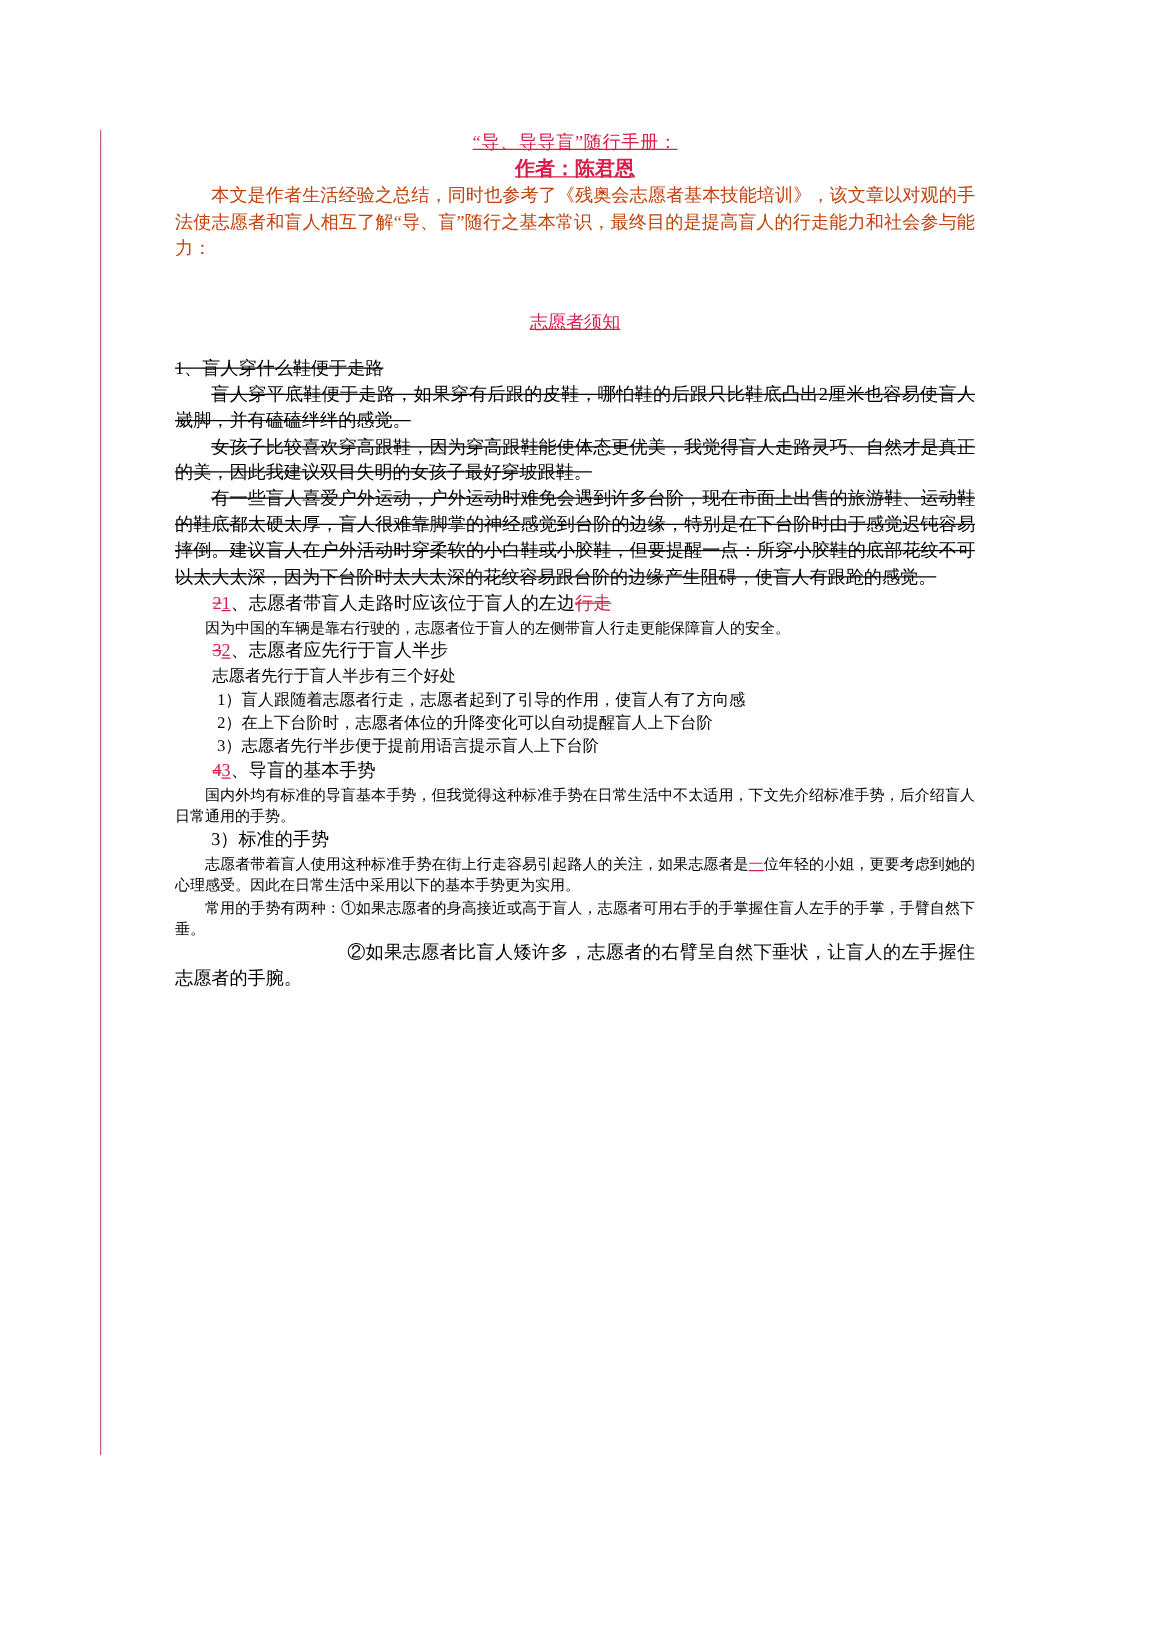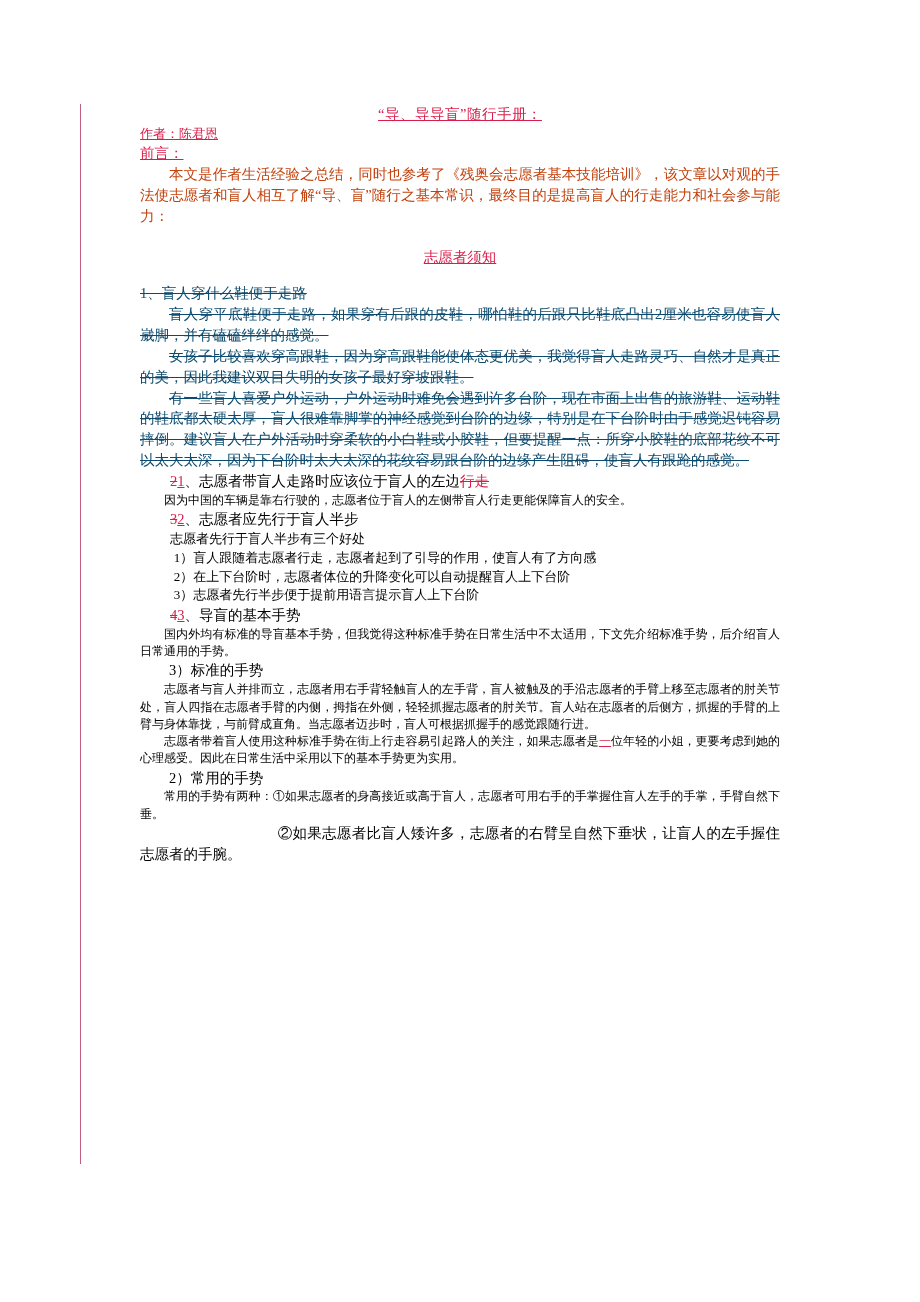--- a/index.html
+++ b/index.html
@@ -44,44 +44,46 @@
     text-align: justify;
   }
   .title {
     text-align: center;
     color: #d81e4a;
     text-decoration: underline;
     font-size: 14.5px;
     letter-spacing: 0.5px;
   }
   .author {
+    text-align: center;
     color: #d81e4a;
     text-decoration: underline;
-    font-size: 13px;
+    font-size: 16px;
+    font-weight: bold;
   }
   .preface-label {
     color: #d81e4a;
     text-decoration: underline;
     font-size: 14.5px;
   }
   .preface-body {
     color: #c2410c;
     font-size: 14.5px;
     line-height: 1.45;
     text-indent: 2em;
   }
   .notice {
     text-align: center;
     color: #d81e4a;
     text-decoration: underline;
     font-size: 14.5px;
-    margin-top: 20px;
+    margin-top: 38px;
   }
   .struck {
-    color: #0c4a6e;
+    color: #000000;
     text-decoration: line-through;
     font-size: 14.5px;
     line-height: 1.44;
   }
   .struck.indent { text-indent: 2em; }
   .heading {
     font-size: 14.5px;
     line-height: 1.44;
     margin-left: 30px;
   }
@@ -124,21 +126,20 @@
 <body>
 
 <div class="page">
   <div class="change-bar"></div>
 
   <div class="content">
 
     <p class="title">“导、导导盲”随行手册：</p>
     <p class="author">作者：陈君恩</p>
 
-    <p class="preface-label">前言：</p>
     <p class="preface-body">本文是作者生活经验之总结，同时也参考了《残奥会志愿者基本技能培训》，该文章以对观的手法使志愿者和盲人相互了解“导、盲”随行之基本常识，最终目的是提高盲人的行走能力和社会参与能力：</p>
 
     <p class="notice">志愿者须知</p>
 
     <div class="gap-md"></div>
 
     <p class="struck">1、盲人穿什么鞋便于走路</p>
     <p class="struck indent">盲人穿平底鞋便于走路，如果穿有后跟的皮鞋，哪怕鞋的后跟只比鞋底凸出2厘米也容易使盲人崴脚，并有磕磕绊绊的感觉。</p>
     <p class="struck indent">女孩子比较喜欢穿高跟鞋，因为穿高跟鞋能使体态更优美，我觉得盲人走路灵巧、自然才是真正的美，因此我建议双目失明的女孩子最好穿坡跟鞋。</p>
     <p class="struck indent">有一些盲人喜爱户外运动，户外运动时难免会遇到许多台阶，现在市面上出售的旅游鞋、运动鞋的鞋底都太硬太厚，盲人很难靠脚掌的神经感觉到台阶的边缘，特别是在下台阶时由于感觉迟钝容易摔倒。建议盲人在户外活动时穿柔软的小白鞋或小胶鞋，但要提醒一点：所穿小胶鞋的底部花纹不可以太大太深，因为下台阶时太大太深的花纹容易跟台阶的边缘产生阻碍，使盲人有跟跄的感觉。</p>
@@ -149,21 +150,19 @@
     <p class="heading"><span class="del">3</span><span class="ins">2</span><span>、志愿者应先行于盲人半步</span></p>
     <p class="body-par2">志愿者先行于盲人半步有三个好处</p>
     <p class="sub">1）盲人跟随着志愿者行走，志愿者起到了引导的作用，使盲人有了方向感</p>
     <p class="sub">2）在上下台阶时，志愿者体位的升降变化可以自动提醒盲人上下台阶</p>
     <p class="sub">3）志愿者先行半步便于提前用语言提示盲人上下台阶</p>
 
     <p class="heading"><span class="del">4</span><span class="ins">3</span><span>、导盲的基本手势</span></p>
     <p class="body-par">国内外均有标准的导盲基本手势，但我觉得这种标准手势在日常生活中不太适用，下文先介绍标准手势，后介绍盲人日常通用的手势。</p>
 
     <p class="subhead">3）标准的手势</p>
-    <p class="body-par">志愿者与盲人并排而立，志愿者用右手背轻触盲人的左手背，盲人被触及的手沿志愿者的手臂上移至志愿者的肘关节处，盲人四指在志愿者手臂的内侧，拇指在外侧，轻轻抓握志愿者的肘关节。盲人站在志愿者的后侧方，抓握的手臂的上臂与身体靠拢，与前臂成直角。当志愿者迈步时，盲人可根据抓握手的感觉跟随行进。</p>
     <p class="body-par"><span>志愿者带着盲人使用这种标准手势在街上行走容易引起路人的关注，如果志愿者是</span><span class="ins">一</span><span>位年轻的小姐，更要考虑到她的心理感受。因此在日常生活中采用以下的基本手势更为实用。</span></p>
 
-    <p class="subhead">2）常用的手势</p>
     <p class="body-par">常用的手势有两种：①如果志愿者的身高接近或高于盲人，志愿者可用右手的手掌握住盲人左手的手掌，手臂自然下垂。</p>
     <p class="tail-indent">②如果志愿者比盲人矮许多，志愿者的右臂呈自然下垂状，让盲人的左手握住志愿者的手腕。</p>
 
   </div>
 </div>
 
 </body></html>

